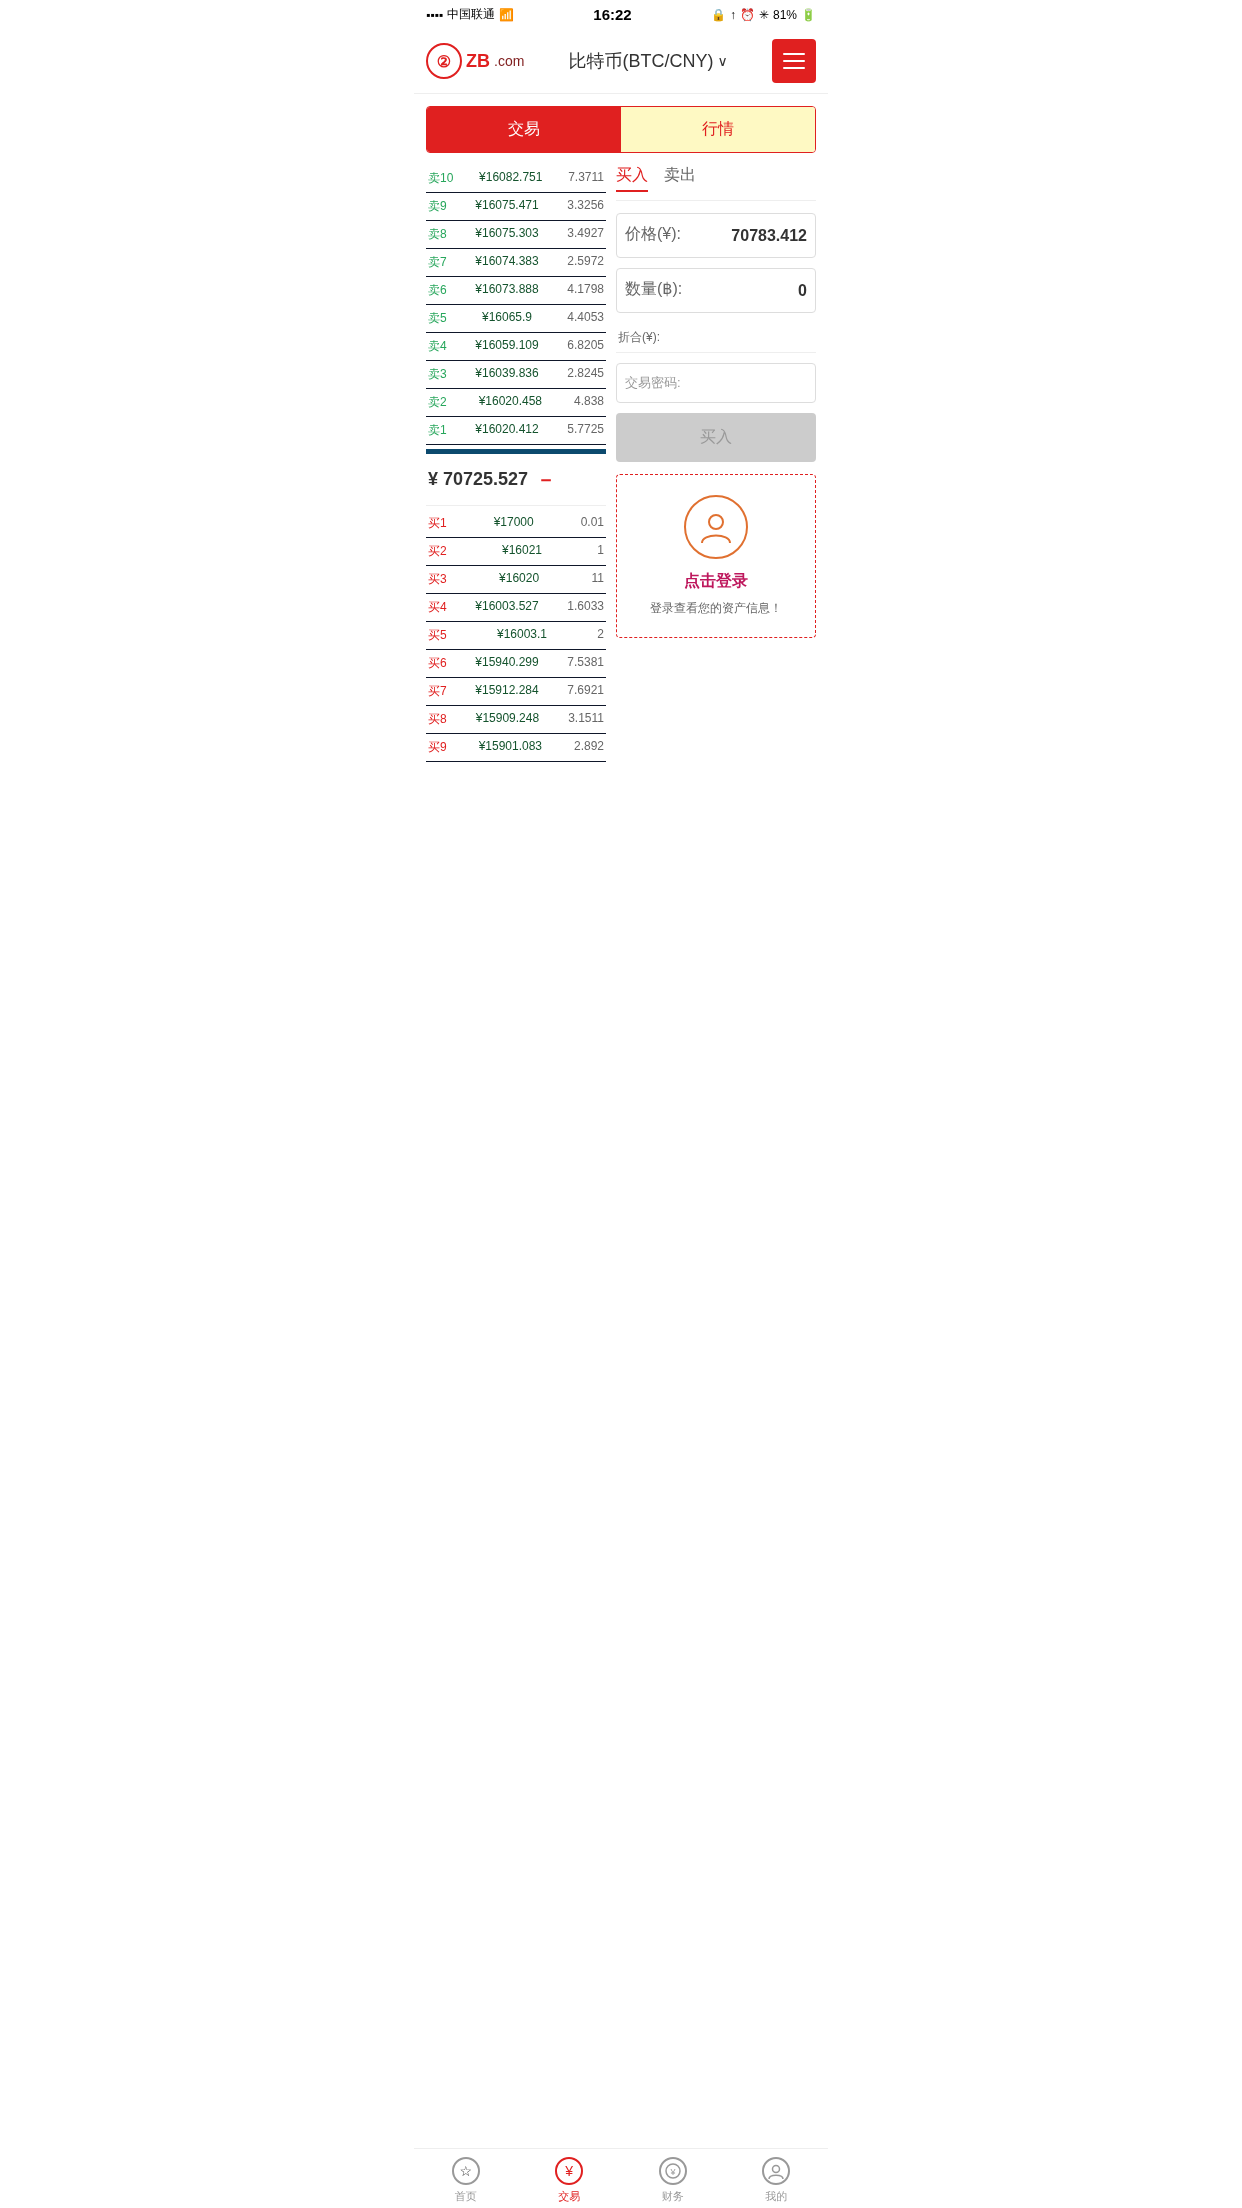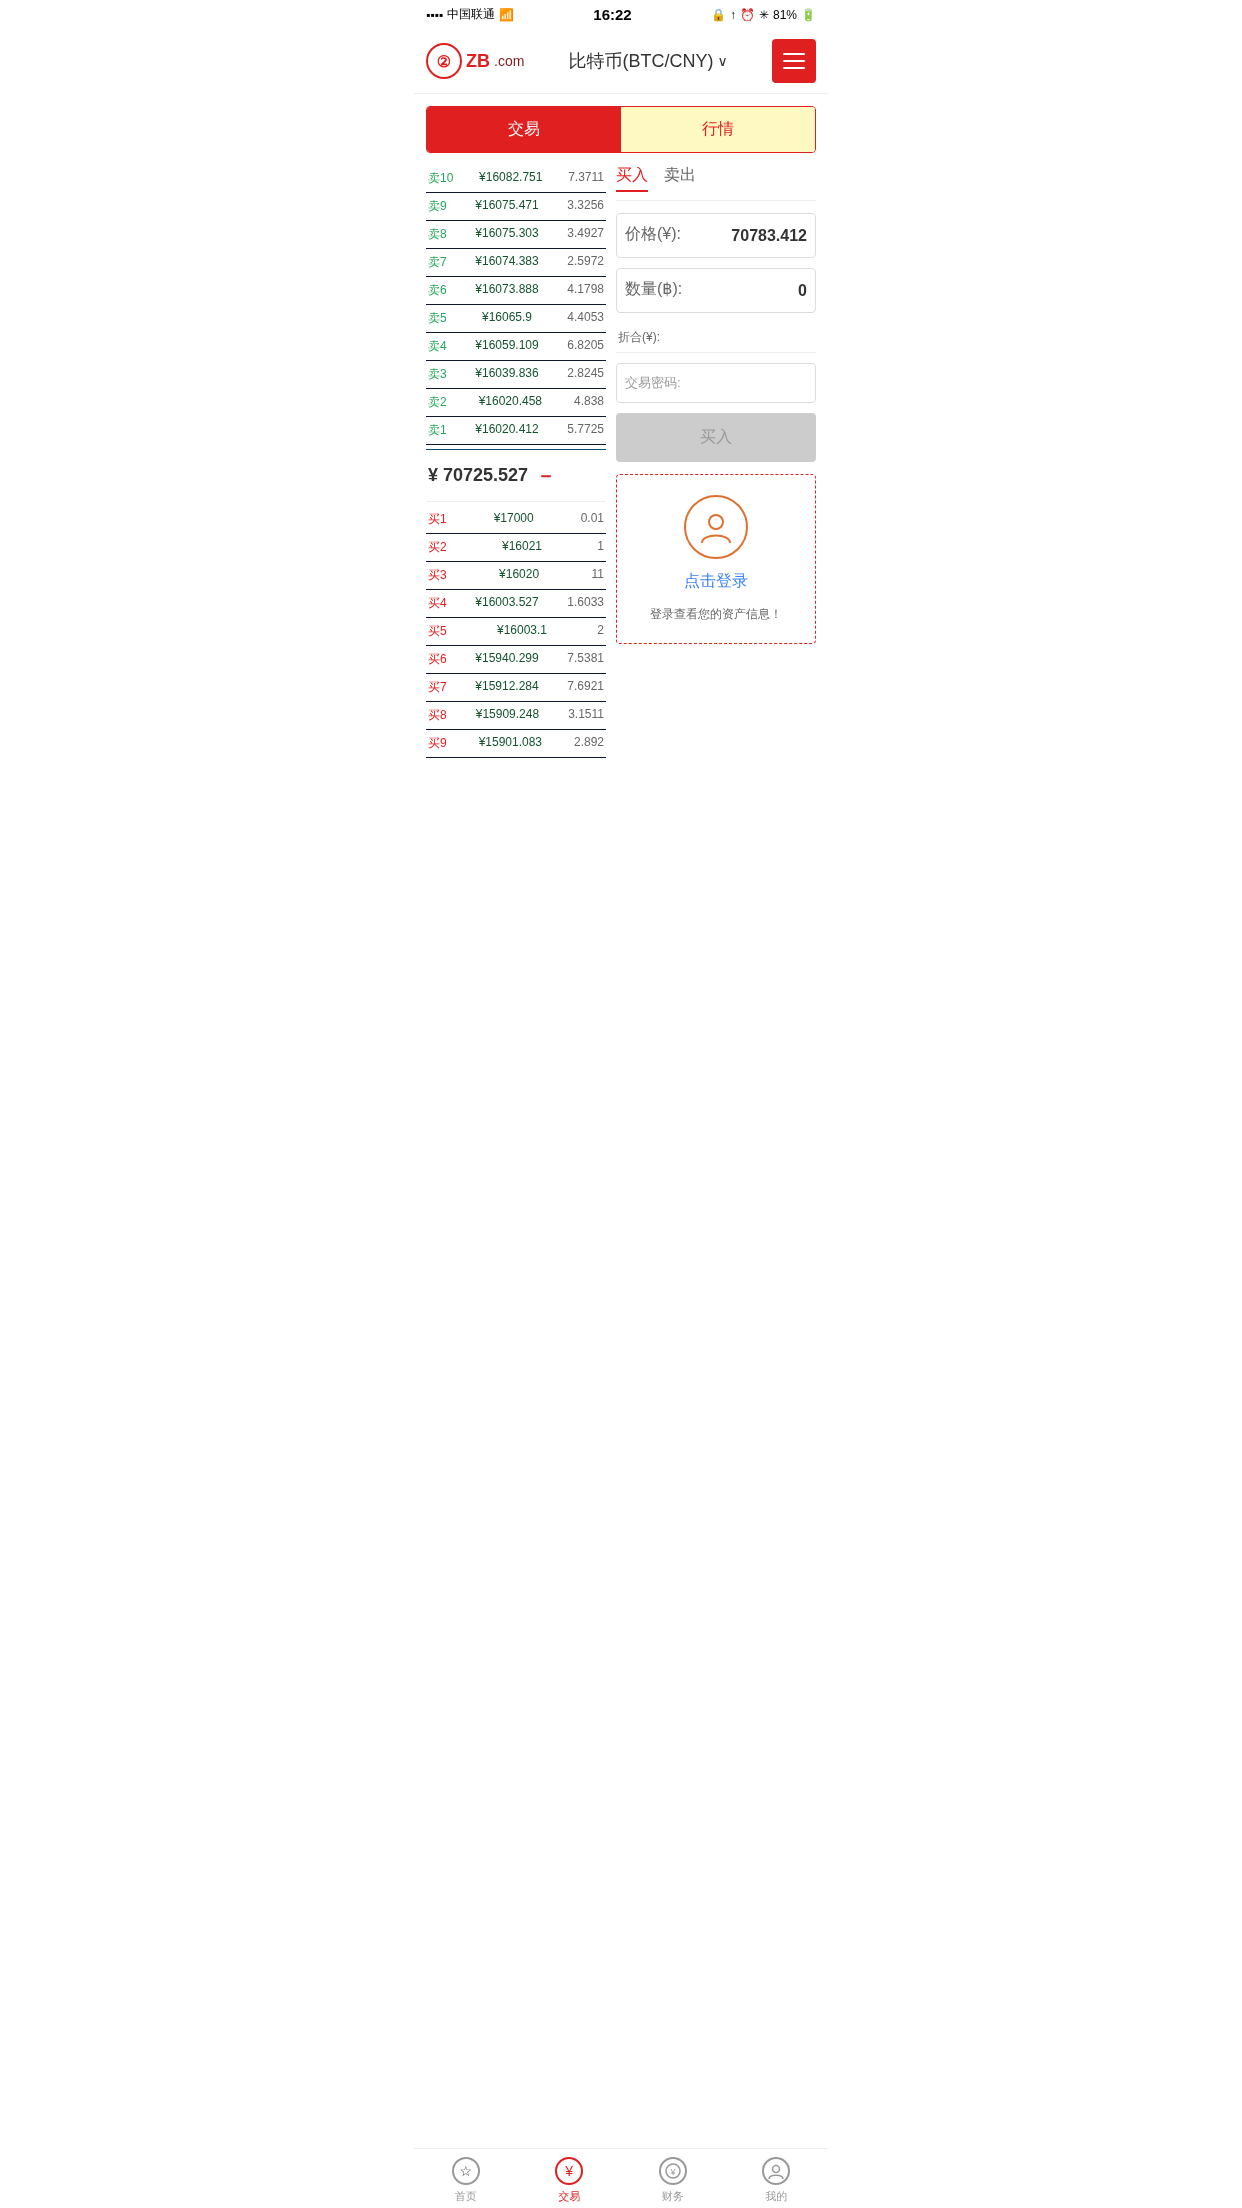--- a/index.html
+++ b/index.html
@@ -120,21 +120,21 @@
     .order-amount { color: #666; }
 
     .mid-price {
       display: flex;
       align-items: center;
       gap: 8px;
       padding: 12px 2px;
       font-size: 18px;
       font-weight: bold;
       color: #333;
-      border-top: 1px solid #0c4a6e;
+      border-top: 5px solid #0c4a6e;
       border-bottom: 1px solid #eee;
       margin: 4px 0;
     }
     .mid-price-minus {
       color: #e02020;
       font-size: 20px;
       font-weight: bold;
     }
 
     
@@ -217,24 +217,24 @@
       text-align: center;
     }
     .login-avatar {
       width: 64px; height: 64px;
       border-radius: 50%;
       border: 2px solid #e07030;
       display: flex; align-items: center; justify-content: center;
       margin: 0 auto 12px;
     }
     .login-text {
-      color: #3b82f6;
+      color: #be185d;
       font-size: 16px;
-      font-weight: normal;
-      margin-bottom: 14px;
+      font-weight: bold;
+      margin-bottom: 8px;
     }
     .login-sub {
       color: #666;
       font-size: 12px;
       margin-top: 8px;
     }
 
     
     .bottom-nav {
       display: flex;

